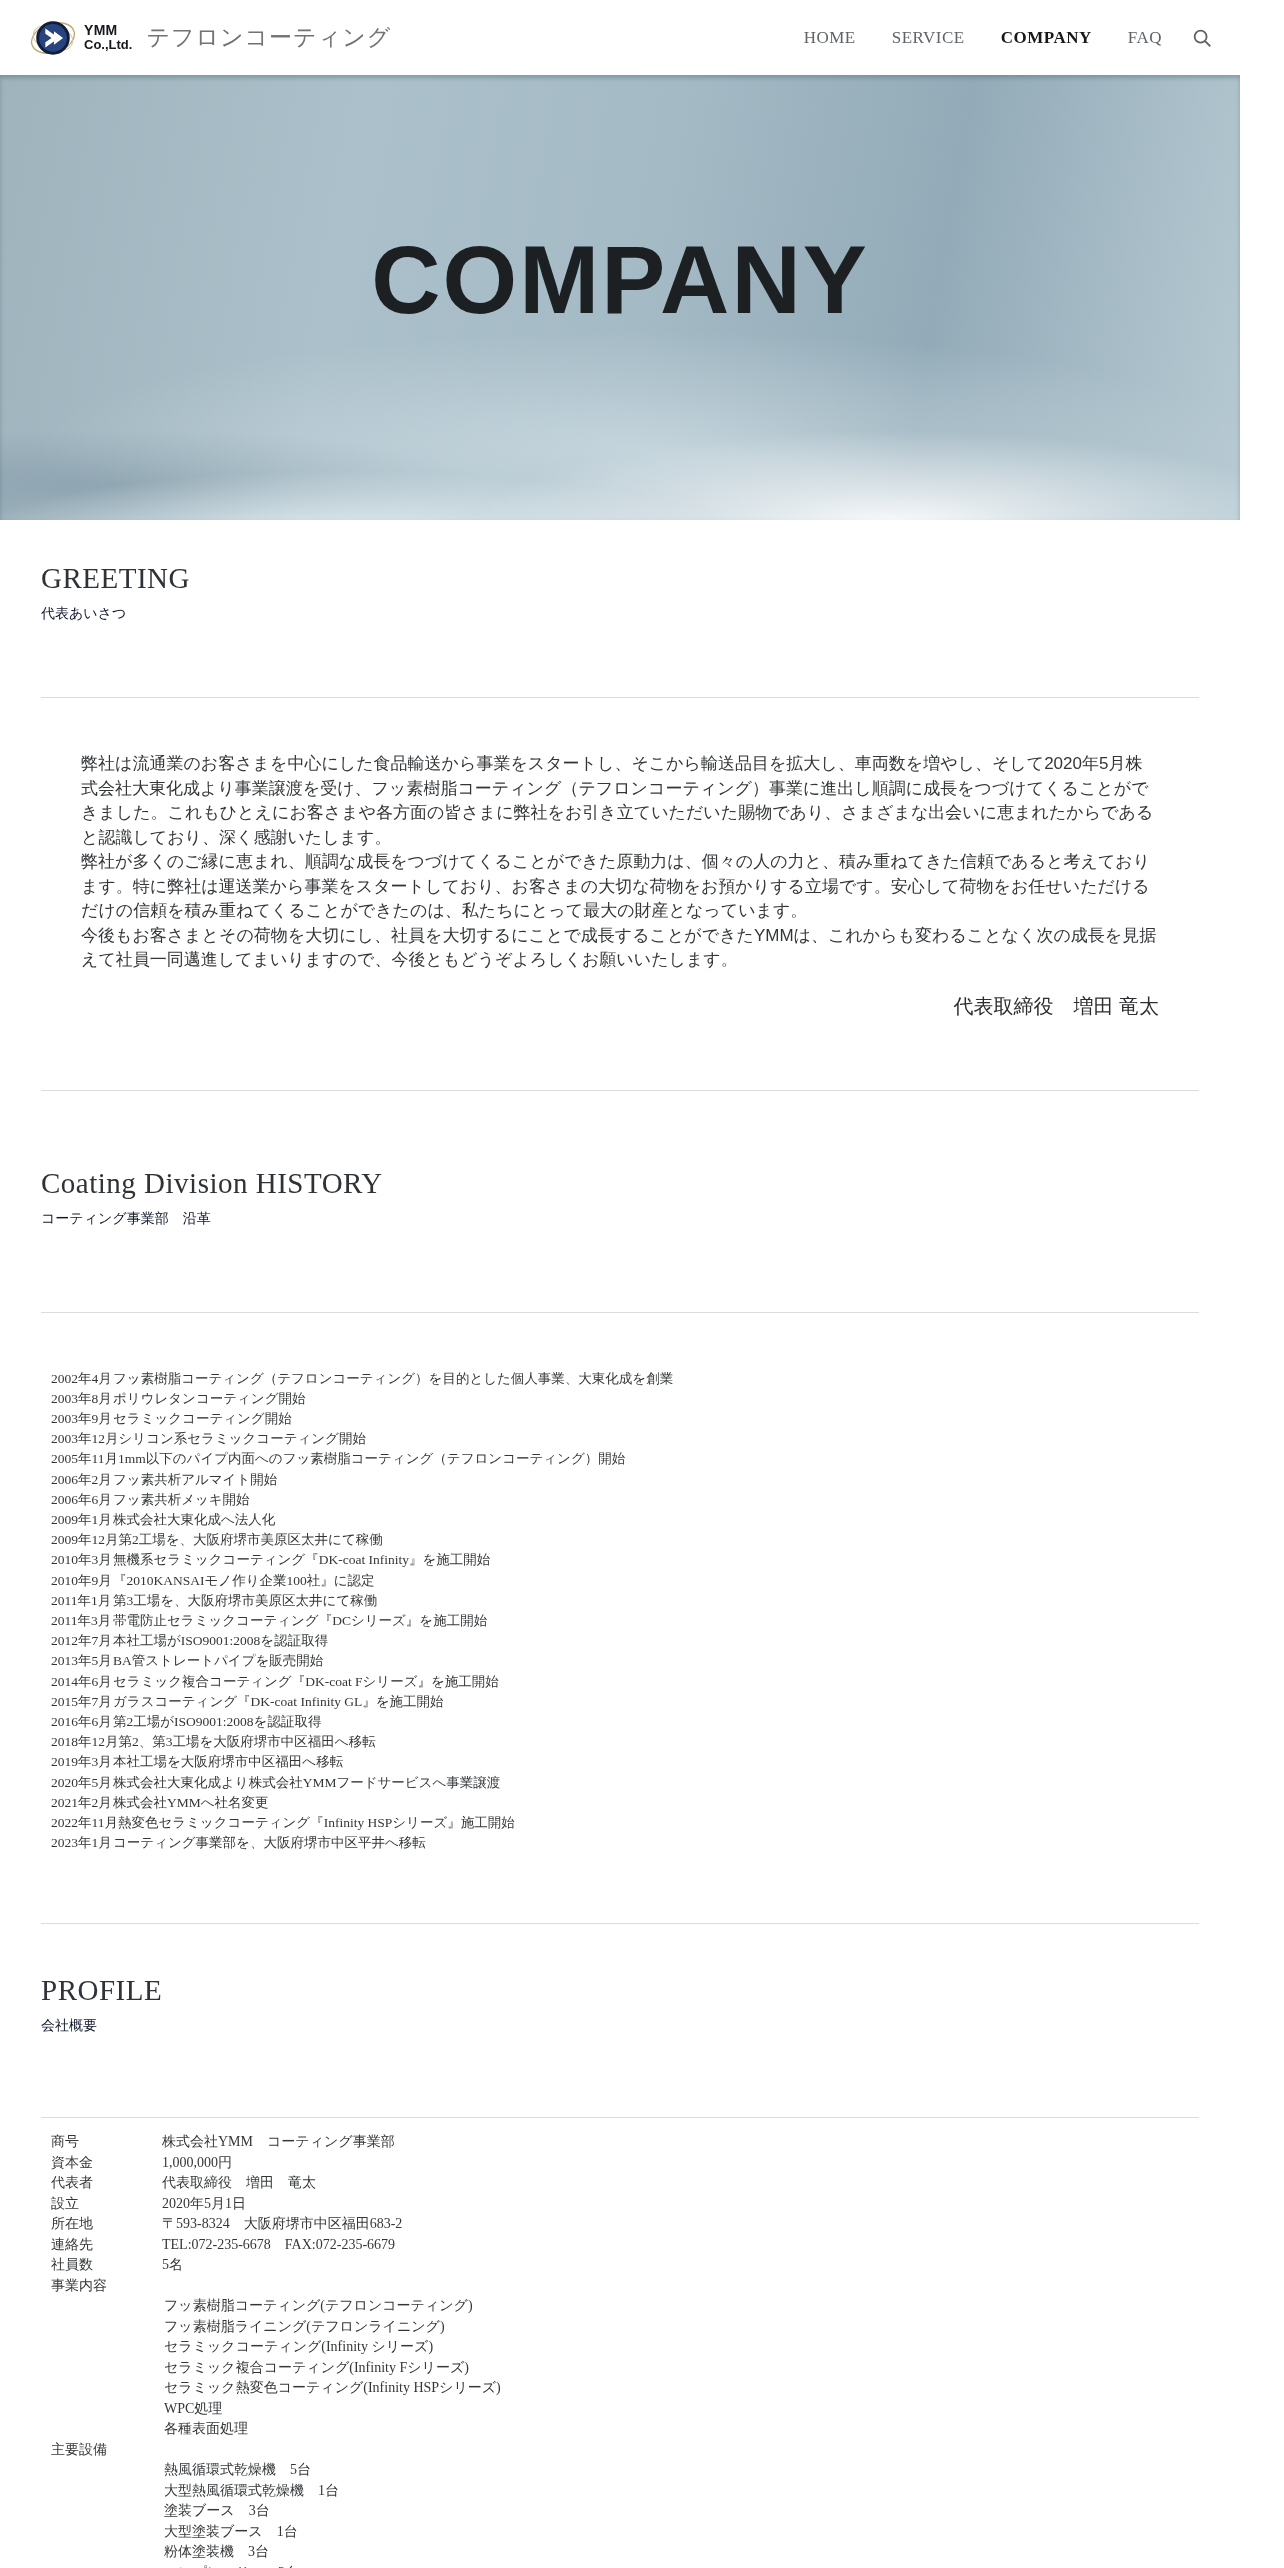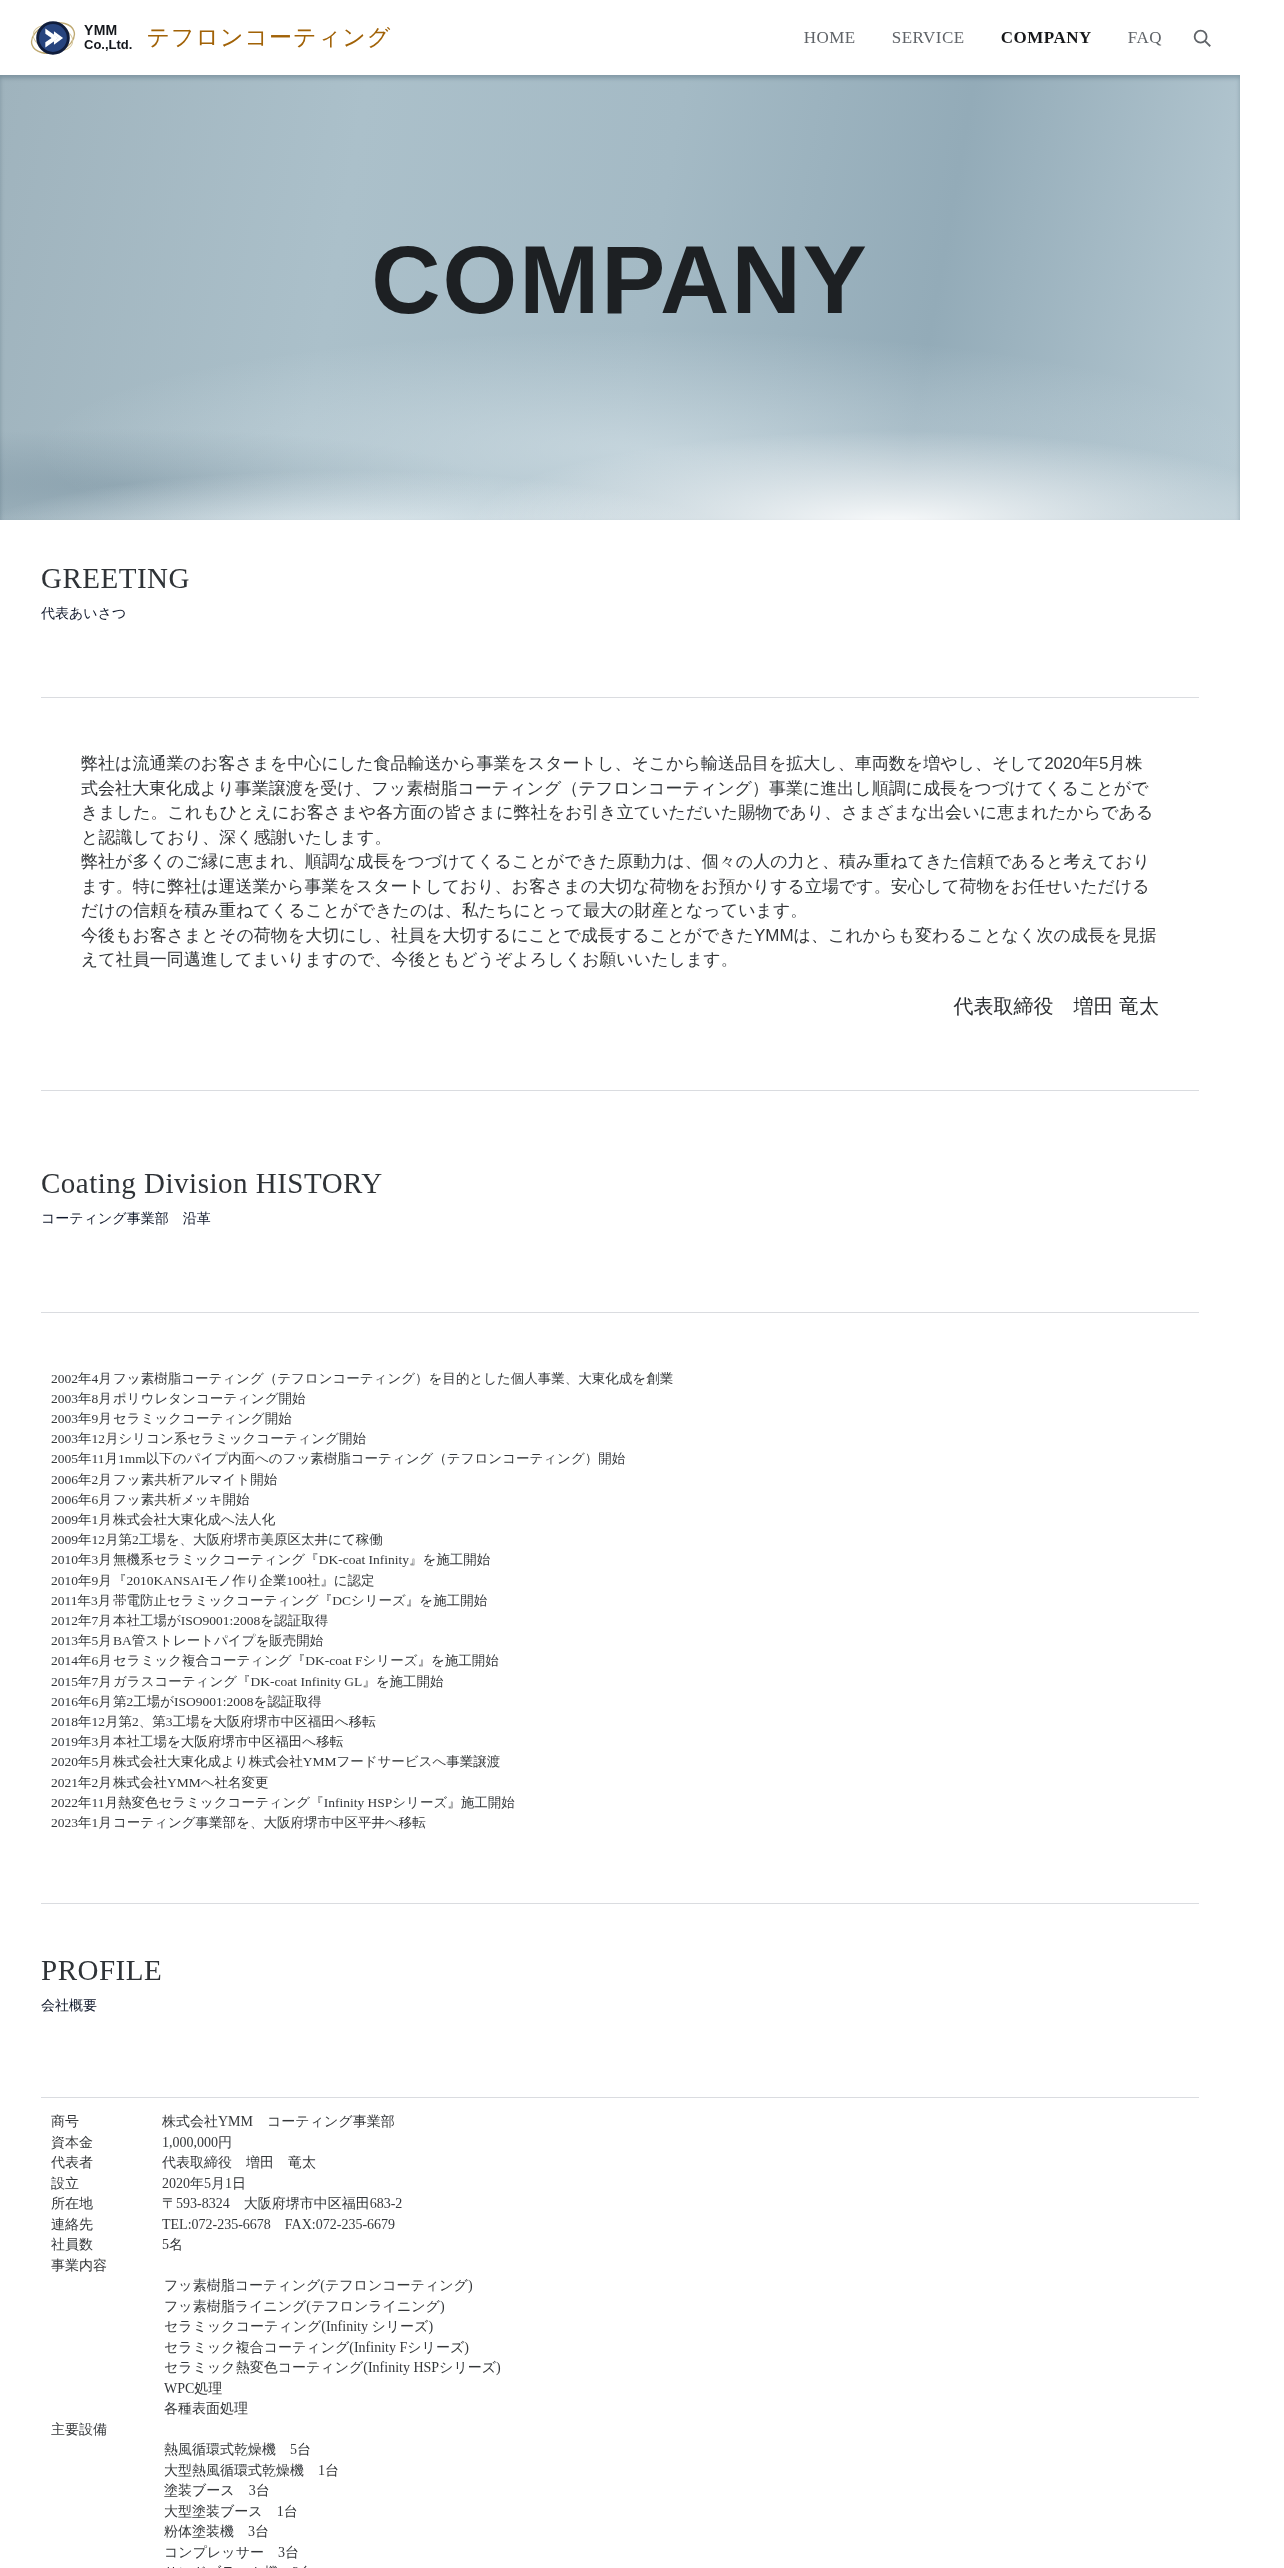--- a/index.html
+++ b/index.html
@@ -7,21 +7,21 @@
   body { font-family:"Liberation Sans", sans-serif; color:#202124; }
   .page { width:1240px; height:2568px; overflow:hidden; background:#fff; }
 
   
   .header { height:75px; display:flex; align-items:center; padding:0 26px 0 30px; background:#fff; position:relative; z-index:2; }
   .logo { display:flex; align-items:center; cursor:pointer; }
   .logo-mark { width:46px; height:46px; flex:0 0 auto; }
   .logo-text { margin-left:8px; font-weight:bold; line-height:1.05; color:#14171c; }
   .logo-text .l1 { font-size:14px; letter-spacing:.3px; }
   .logo-text .l2 { font-size:13px; }
-  .site-title { margin-left:14px; font-size:23px; color:#a16207; letter-spacing:1px; }
+  .site-title { margin-left:14px; font-size:23px; color:#737373; letter-spacing:1px; }
   .nav { margin-left:auto; display:flex; align-items:center; gap:36px; font-family:"Liberation Serif", serif; }
   .nav-item { font-size:17px; color:#5f6368; letter-spacing:.5px; text-decoration:none; cursor:pointer; }
   .nav-item.active { color:#17181a; font-weight:bold; }
   .search-btn { margin-left:28px; width:24px; height:24px; display:flex; align-items:center; justify-content:center; cursor:pointer; }
 
   
   .hero {
     height:445px; position:relative;
     background:
       radial-gradient(55% 34% at 72% 101%, rgba(255,255,255,.95) 0%, rgba(255,255,255,0) 62%),
@@ -183,20 +183,24 @@
         <div class="history-row">
           <span class="h-date">2010年3月</span>
           <span class="h-text">無機系セラミックコーティング『DK-coat Infinity』を施工開始</span>
         </div>
 
         <div class="history-row">
           <span class="h-date">2010年9月</span>
           <span class="h-text">『2010KANSAIモノ作り企業100社』に認定</span>
         </div>
 
+        <div class="history-row">
+          <span class="h-date">2011年1月</span>
+          <span class="h-text">第3工場を、大阪府堺市美原区太井にて稼働</span>
+        </div>
 
         <div class="history-row">
           <span class="h-date">2011年3月</span>
           <span class="h-text">帯電防止セラミックコーティング『DCシリーズ』を施工開始</span>
         </div>
 
         <div class="history-row">
           <span class="h-date">2012年7月</span>
           <span class="h-text">本社工場がISO9001:2008を認証取得</span>
         </div>

